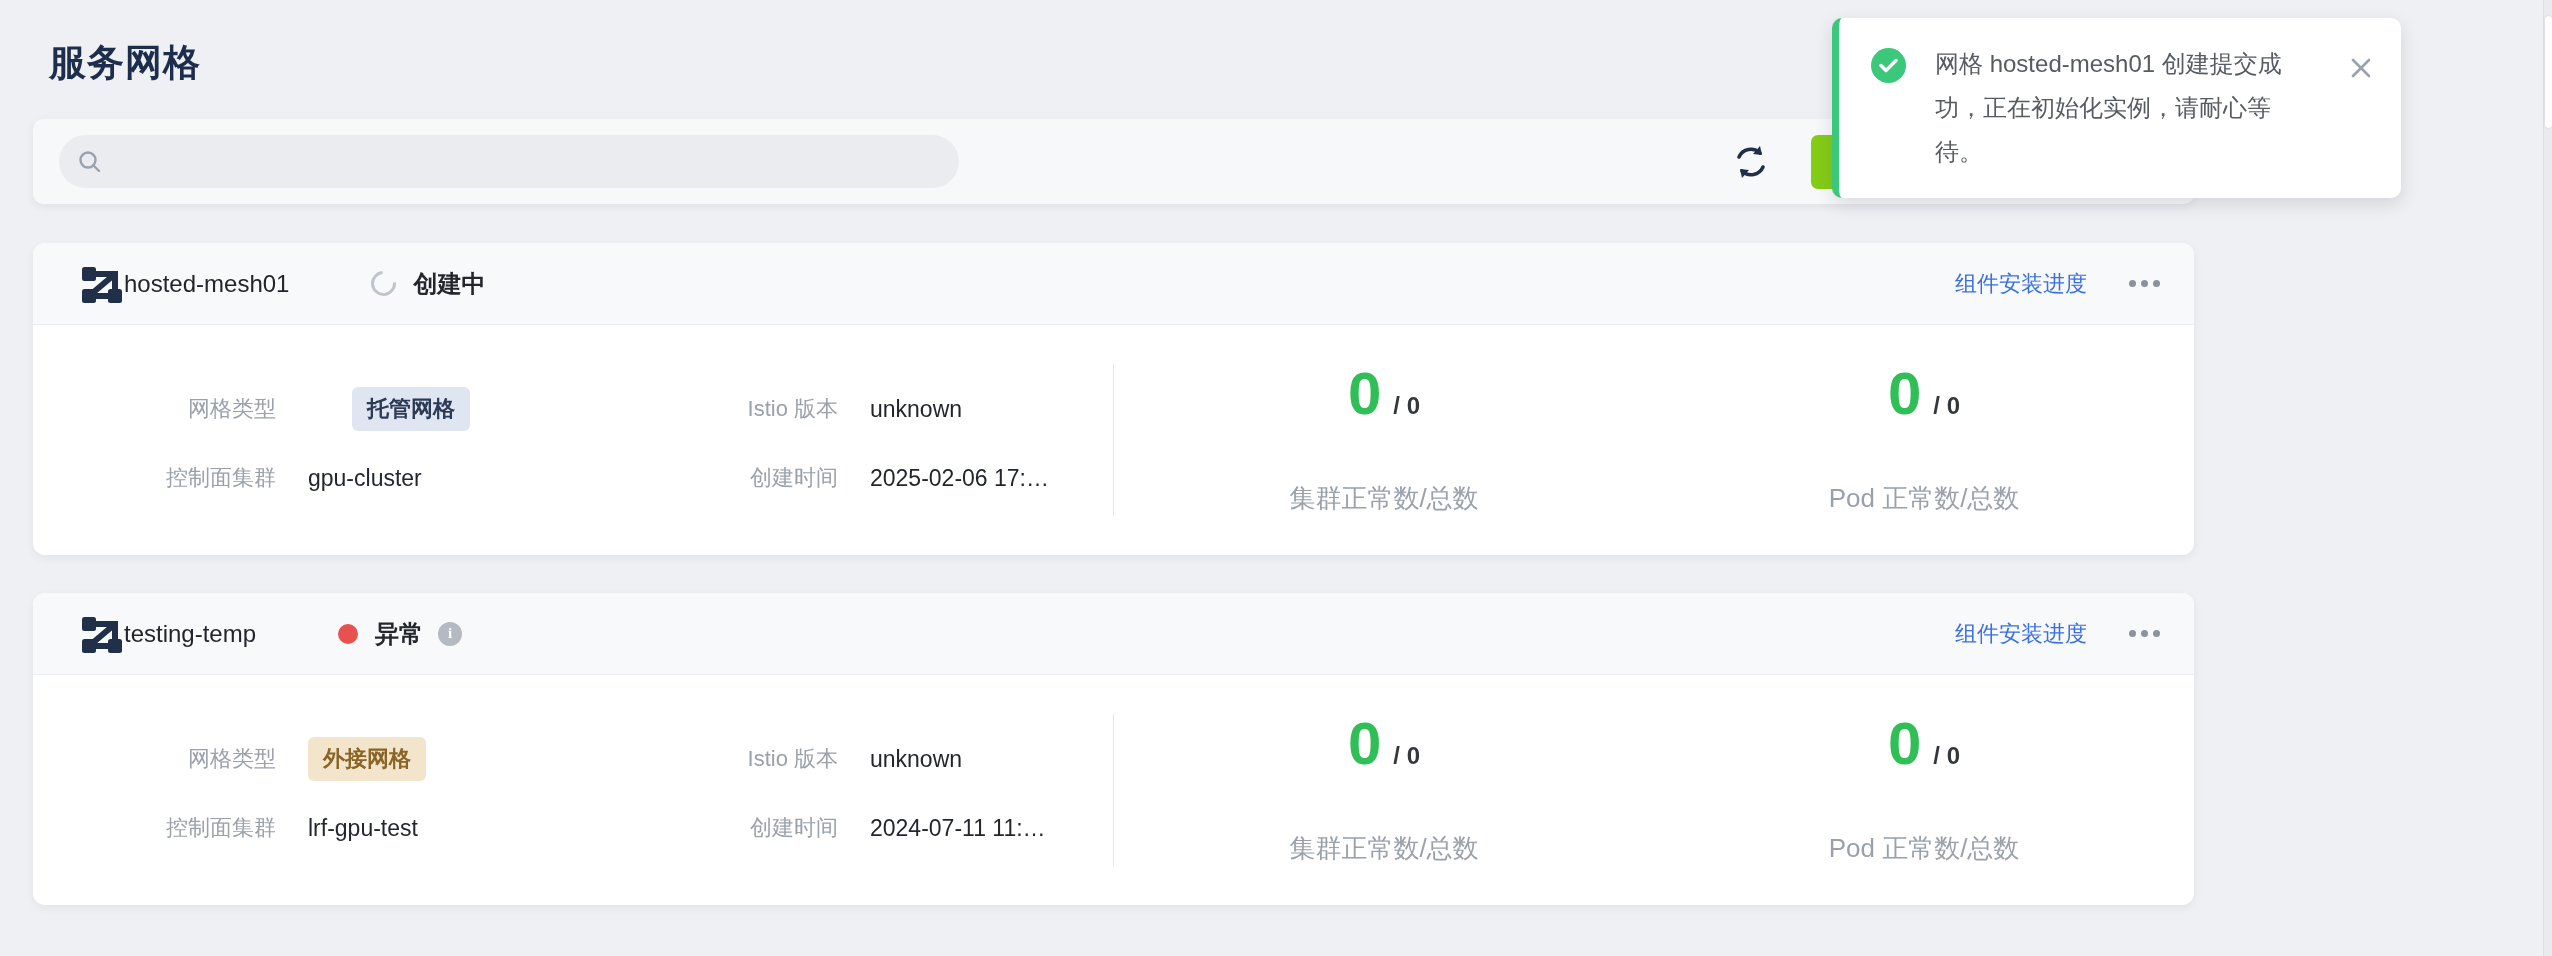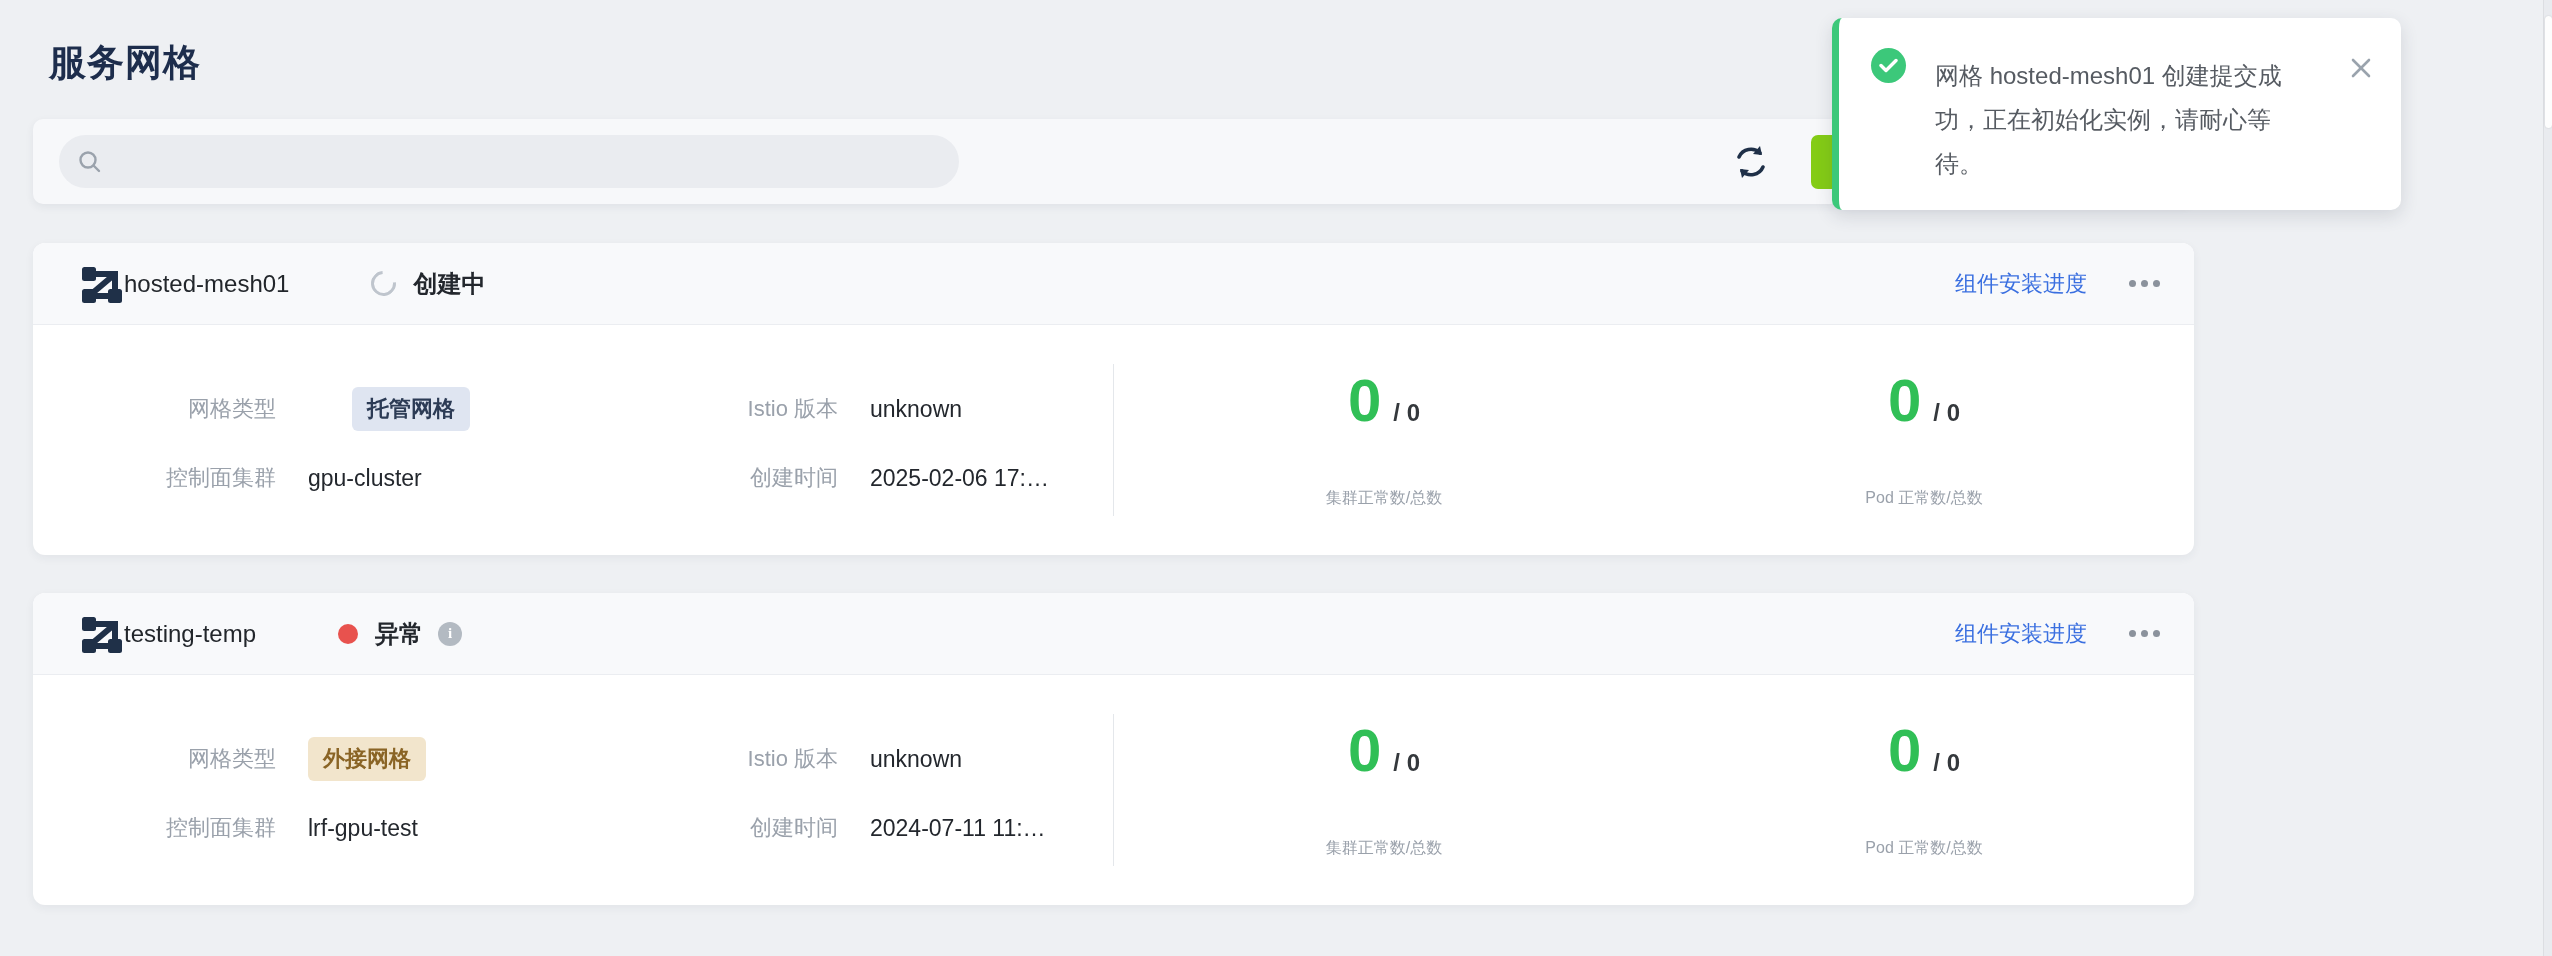--- a/index.html
+++ b/index.html
@@ -105,29 +105,29 @@
     font-size:22px; font-weight:700;
   }
   .badge--hosted { background:#dfe5f1; color:#2c3b55;margin-left:44px; }
   .badge--external { background:#f2e5cc; color:#8a6425; }
   .v-divider { width:1px; height:152px; background:#e4e7eb; flex:0 0 auto; }
   .stats { flex:1; display:flex; }
   .stat { flex:1; display:flex; flex-direction:column; align-items:center; }
   .stat-number { display:flex; align-items:baseline; gap:12px; }
   .stat-healthy { font-size:60px; font-weight:700; color:#30bf56; line-height:1; }
   .stat-total { font-size:24px; font-weight:700; color:#34383c; }
-  .stat-label { font-size:16px; color:#9aa1ab; margin-top:57px; }
+  .stat-label { font-size:26px; color:#9aa1ab; margin-top:57px; }
 
   
   .toast {
     position:absolute; left:1832px; top:18px; width:569px; min-height:122px;
     background:#ffffff; border-radius:10px;
     border-left:7px solid #3cc87a;
     box-shadow:0 6px 18px rgba(40,50,70,.14);
-    padding:36px 84px 24px 96px;
+    padding:24px 84px 24px 96px;
     font-size:24px; line-height:44px; color:#565b62;
     z-index:10;
   }
   .toast-check {
     position:absolute; left:32px; top:30px;
     width:35px; height:35px; border-radius:50%; background:#3cc87a;
     display:flex; align-items:center; justify-content:center;
   }
   .toast-close {
     position:absolute; right:24px; top:34px;

